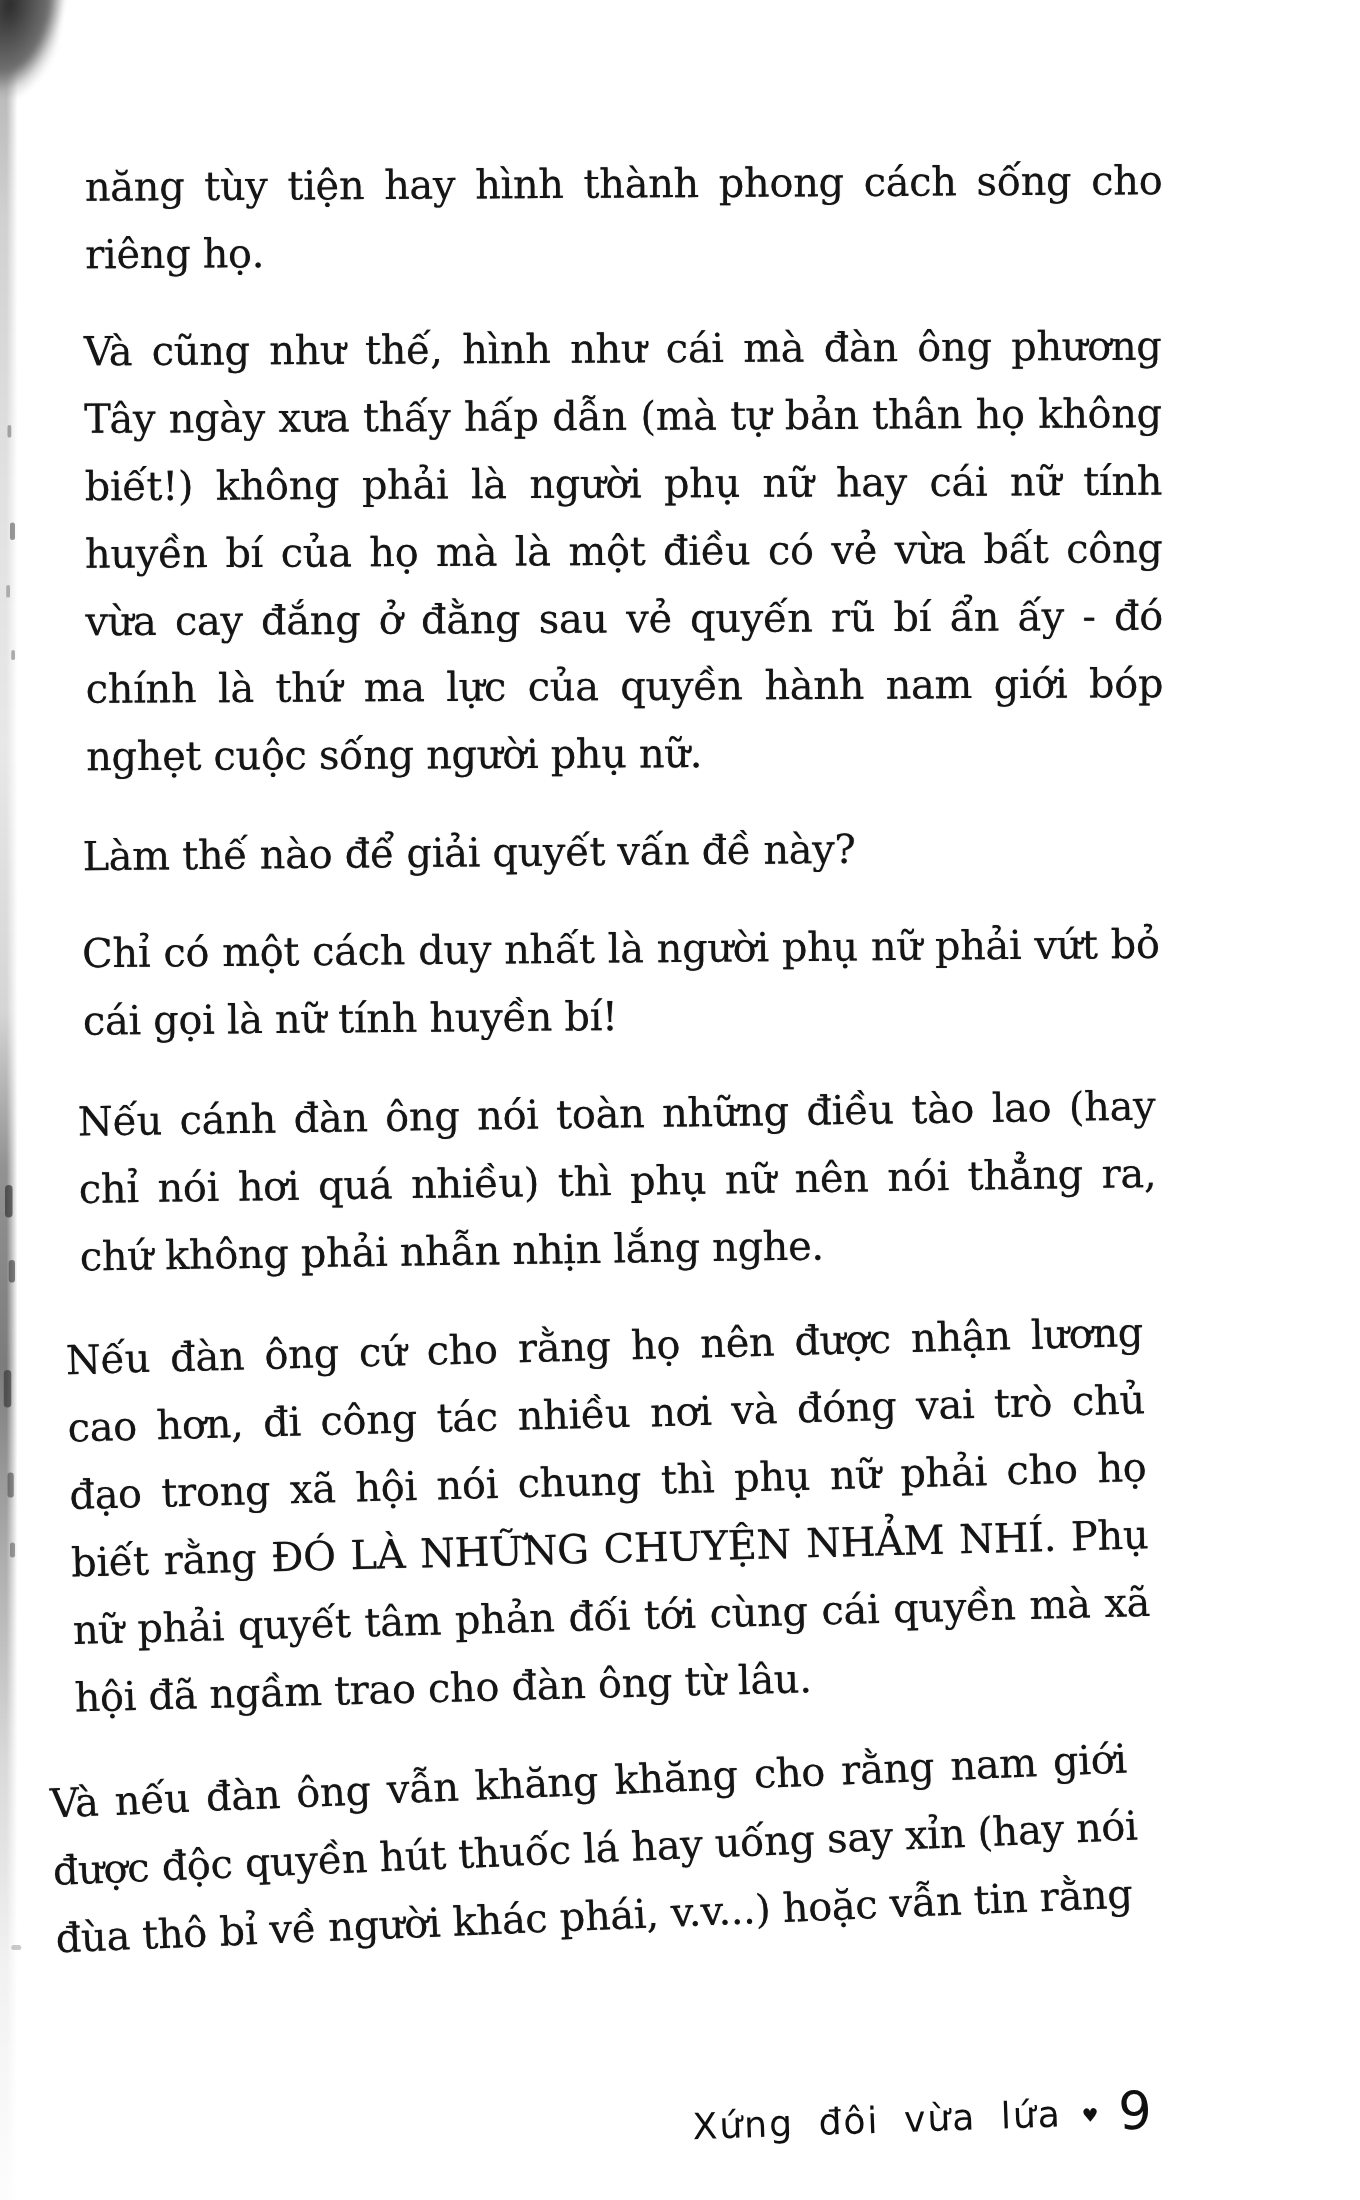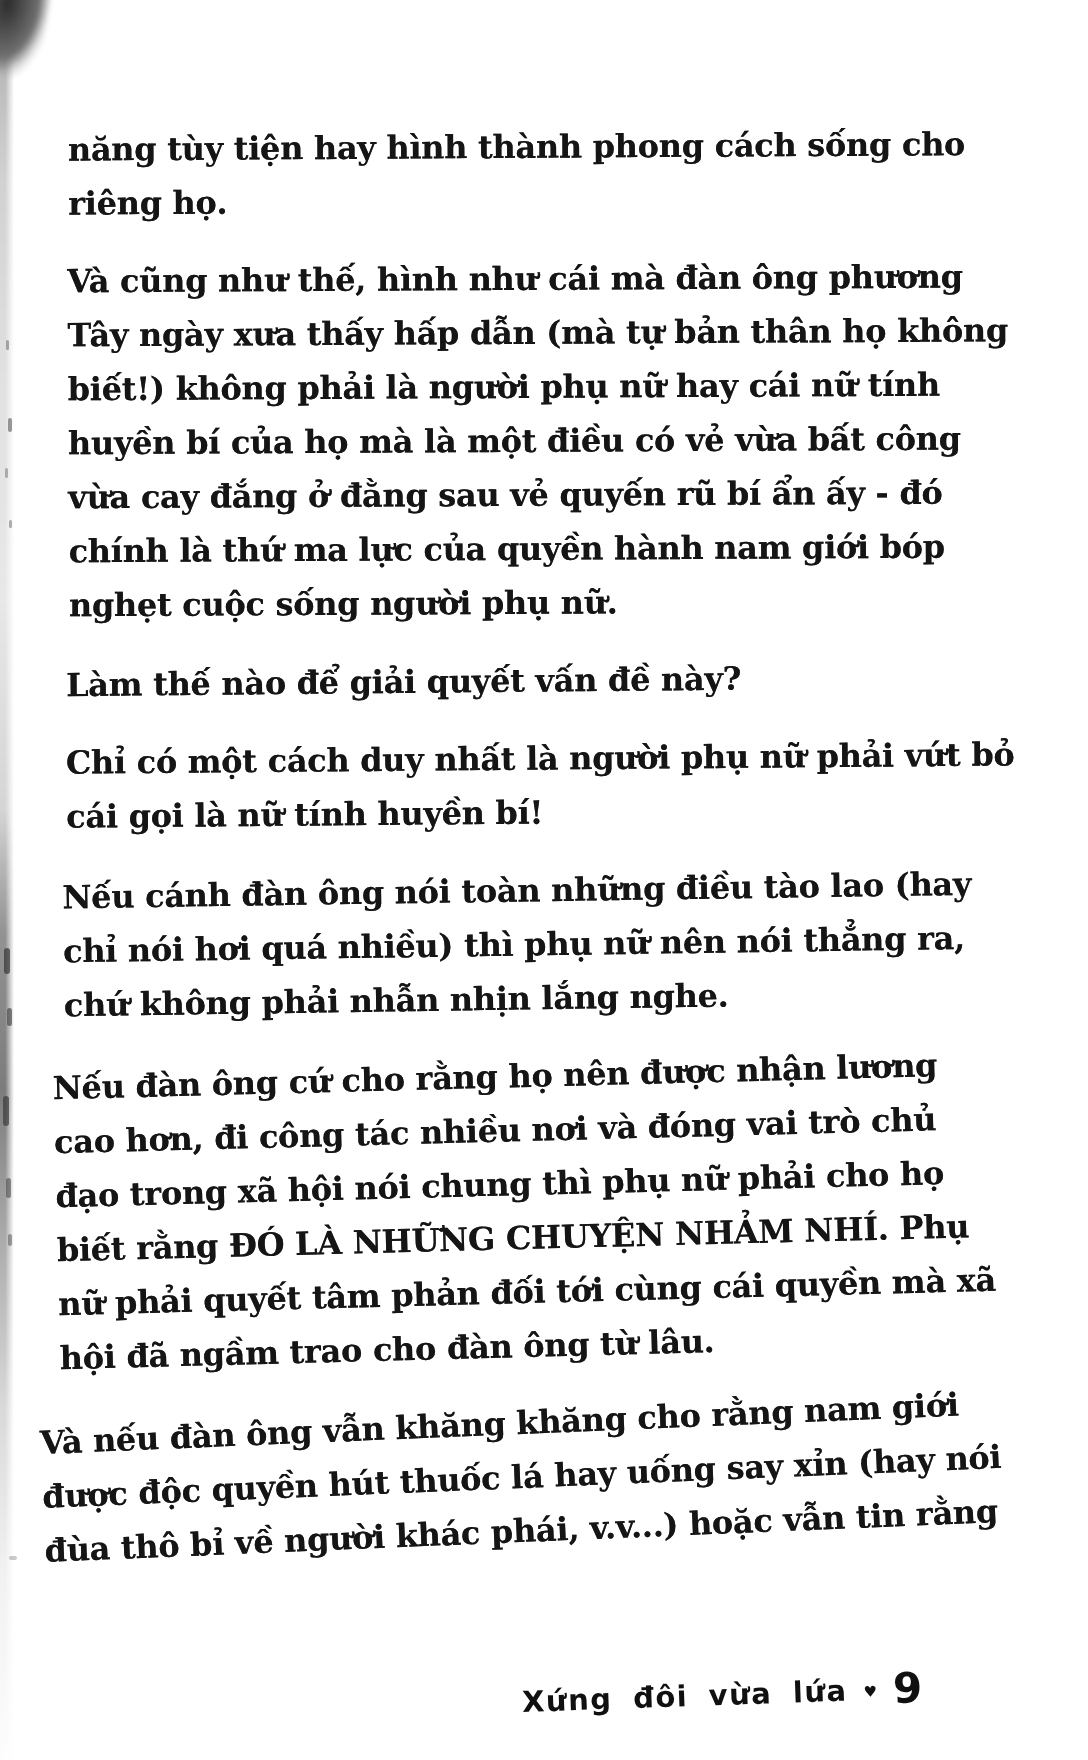--- a/index.html
+++ b/index.html
@@ -1,21 +1,20 @@
 <!DOCTYPE html>
 <html><head>
 <meta charset="utf-8">
 <style>
   html, body { margin:0; padding:0; background:#ffffff; }
   .page {
     position:relative; width:1088px; height:1760px;
     background:#ffffff; overflow:hidden;
     font-family:"DejaVu Serif","Liberation Serif",serif;
     color:#151515;
-    font-weight:bold;
   }
   
   .gutter {
     position:absolute; left:0; top:0; bottom:0; width:14px;
     background:linear-gradient(to bottom,
       rgba(35,35,35,.80) 0%, rgba(110,110,110,.50) 3%,
       rgba(145,145,145,.42) 10%, rgba(168,168,168,.34) 22%,
       rgba(178,178,178,.30) 34%, rgba(150,150,150,.40) 46%,
       rgba(80,80,80,.62) 53%, rgba(62,62,62,.68) 62%,
       rgba(100,100,100,.52) 71%, rgba(150,150,150,.36) 80%,

